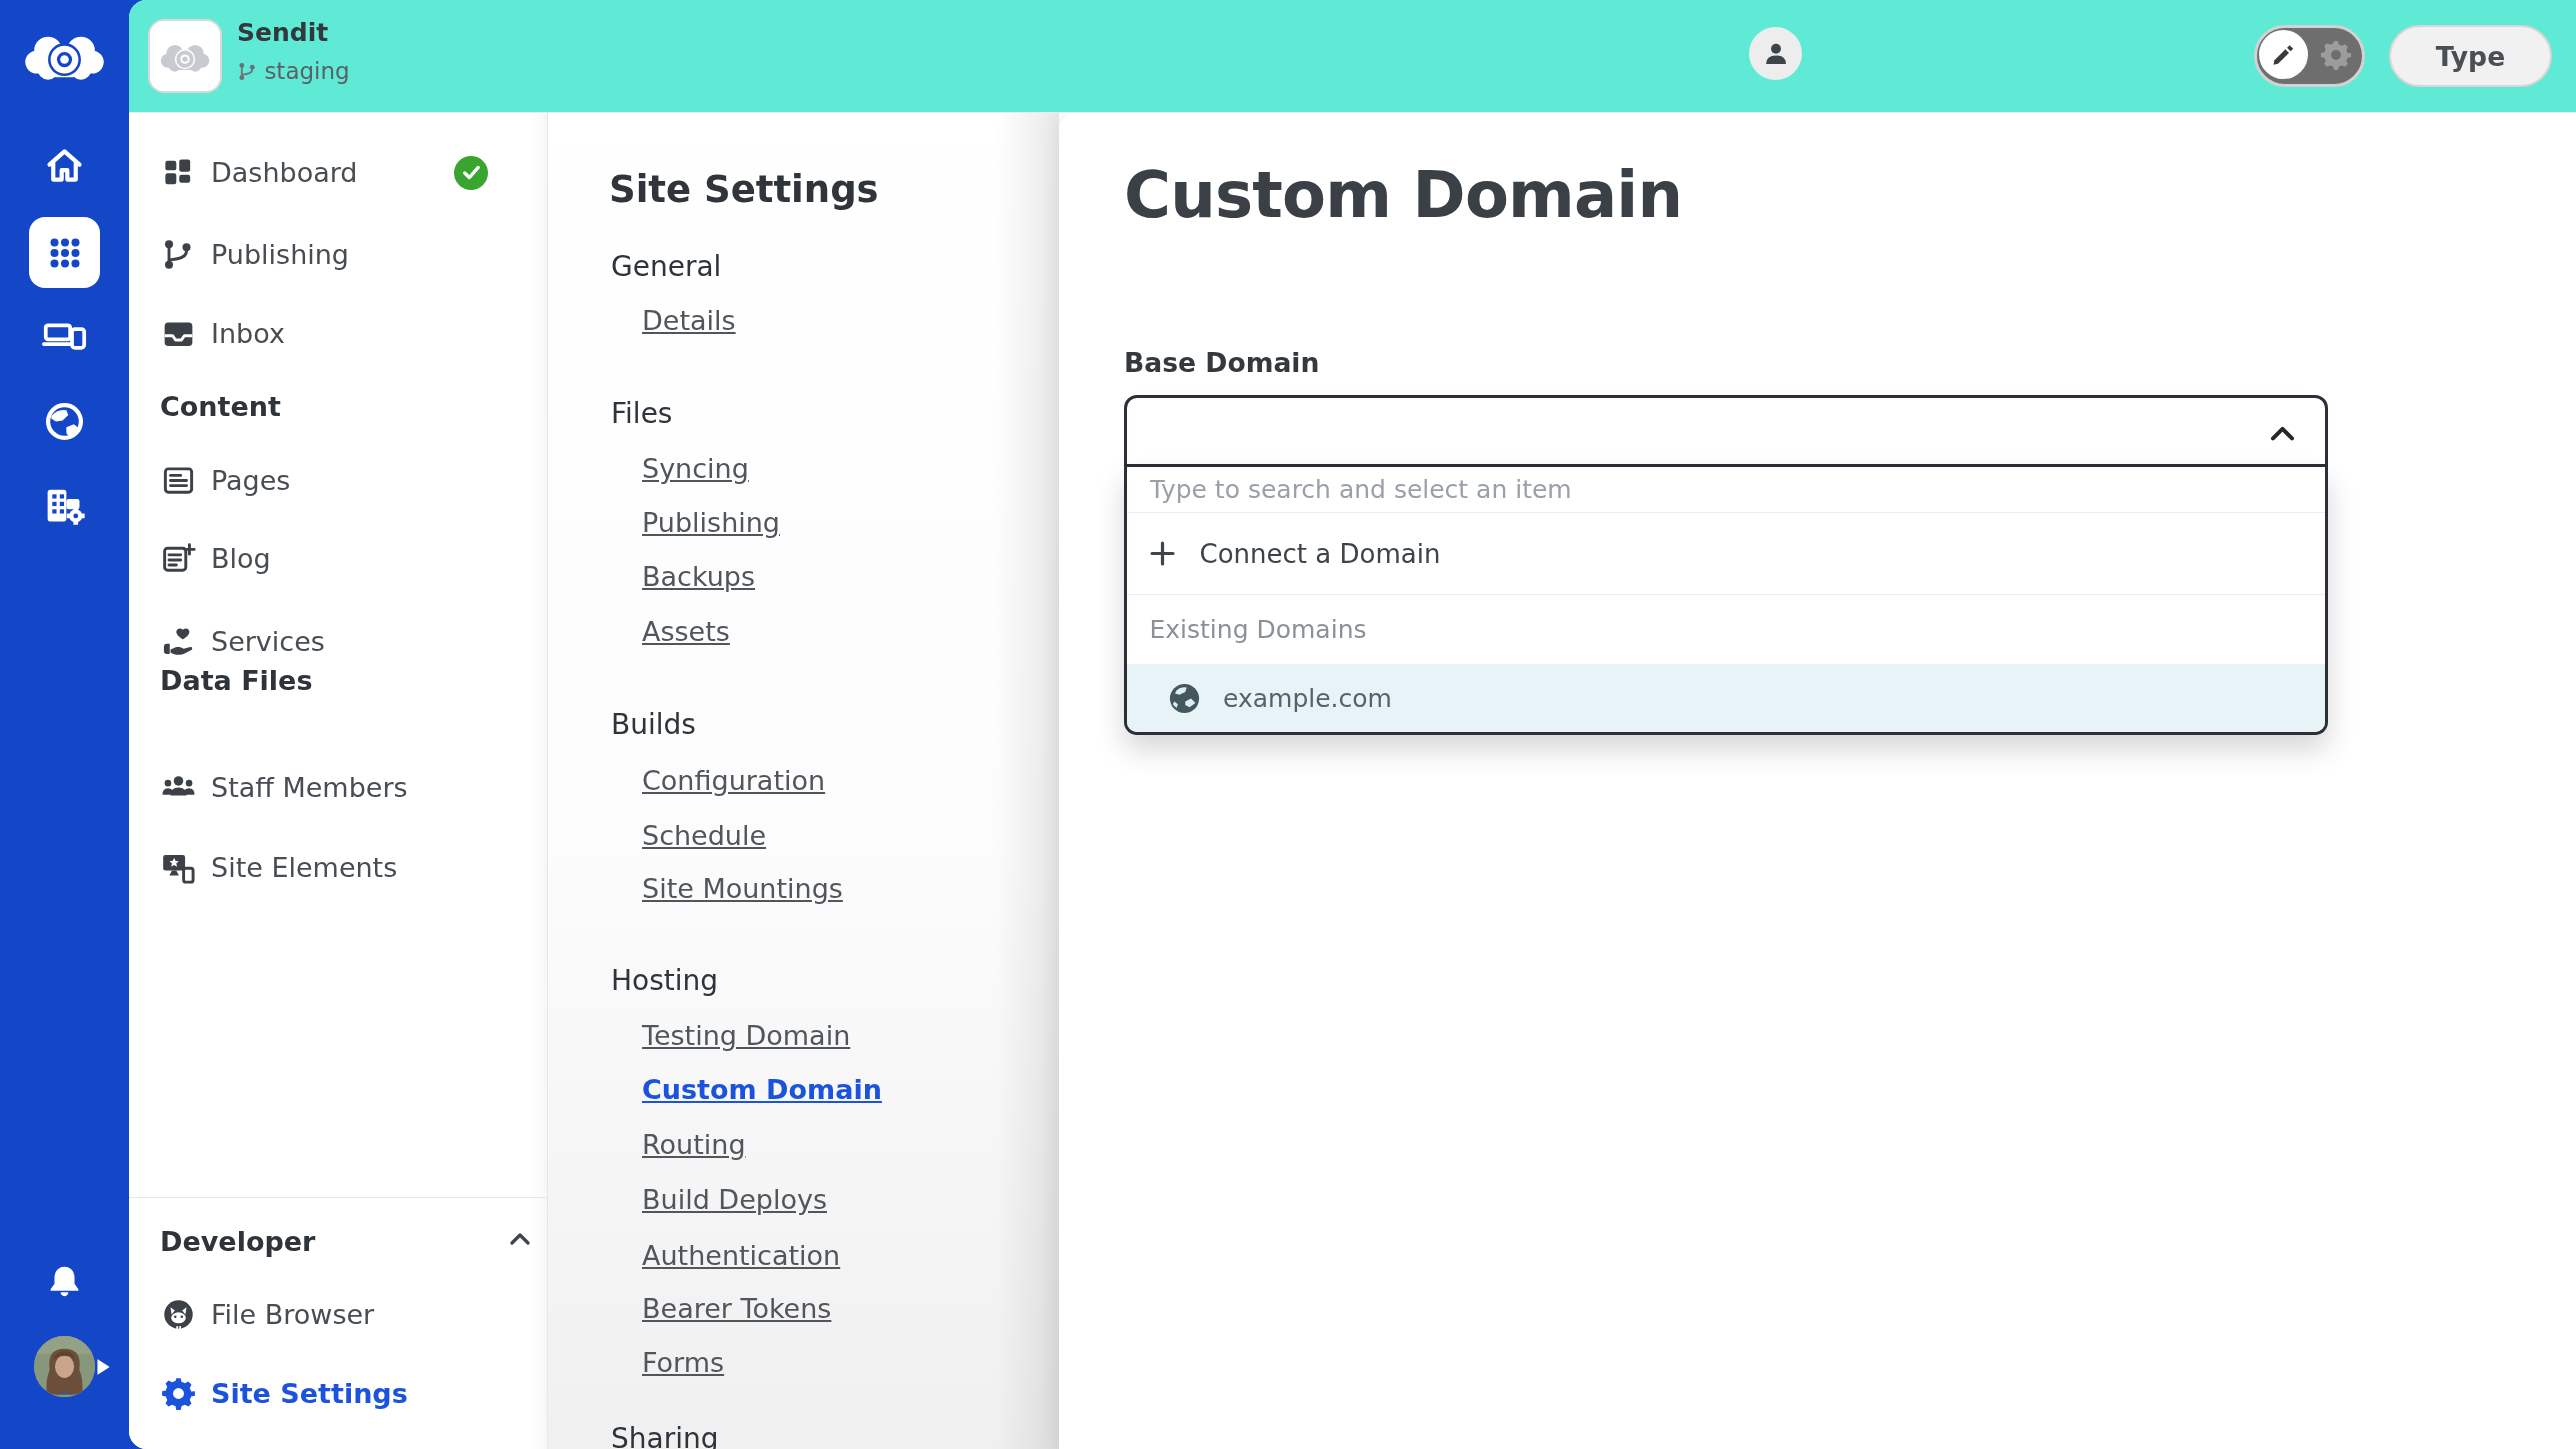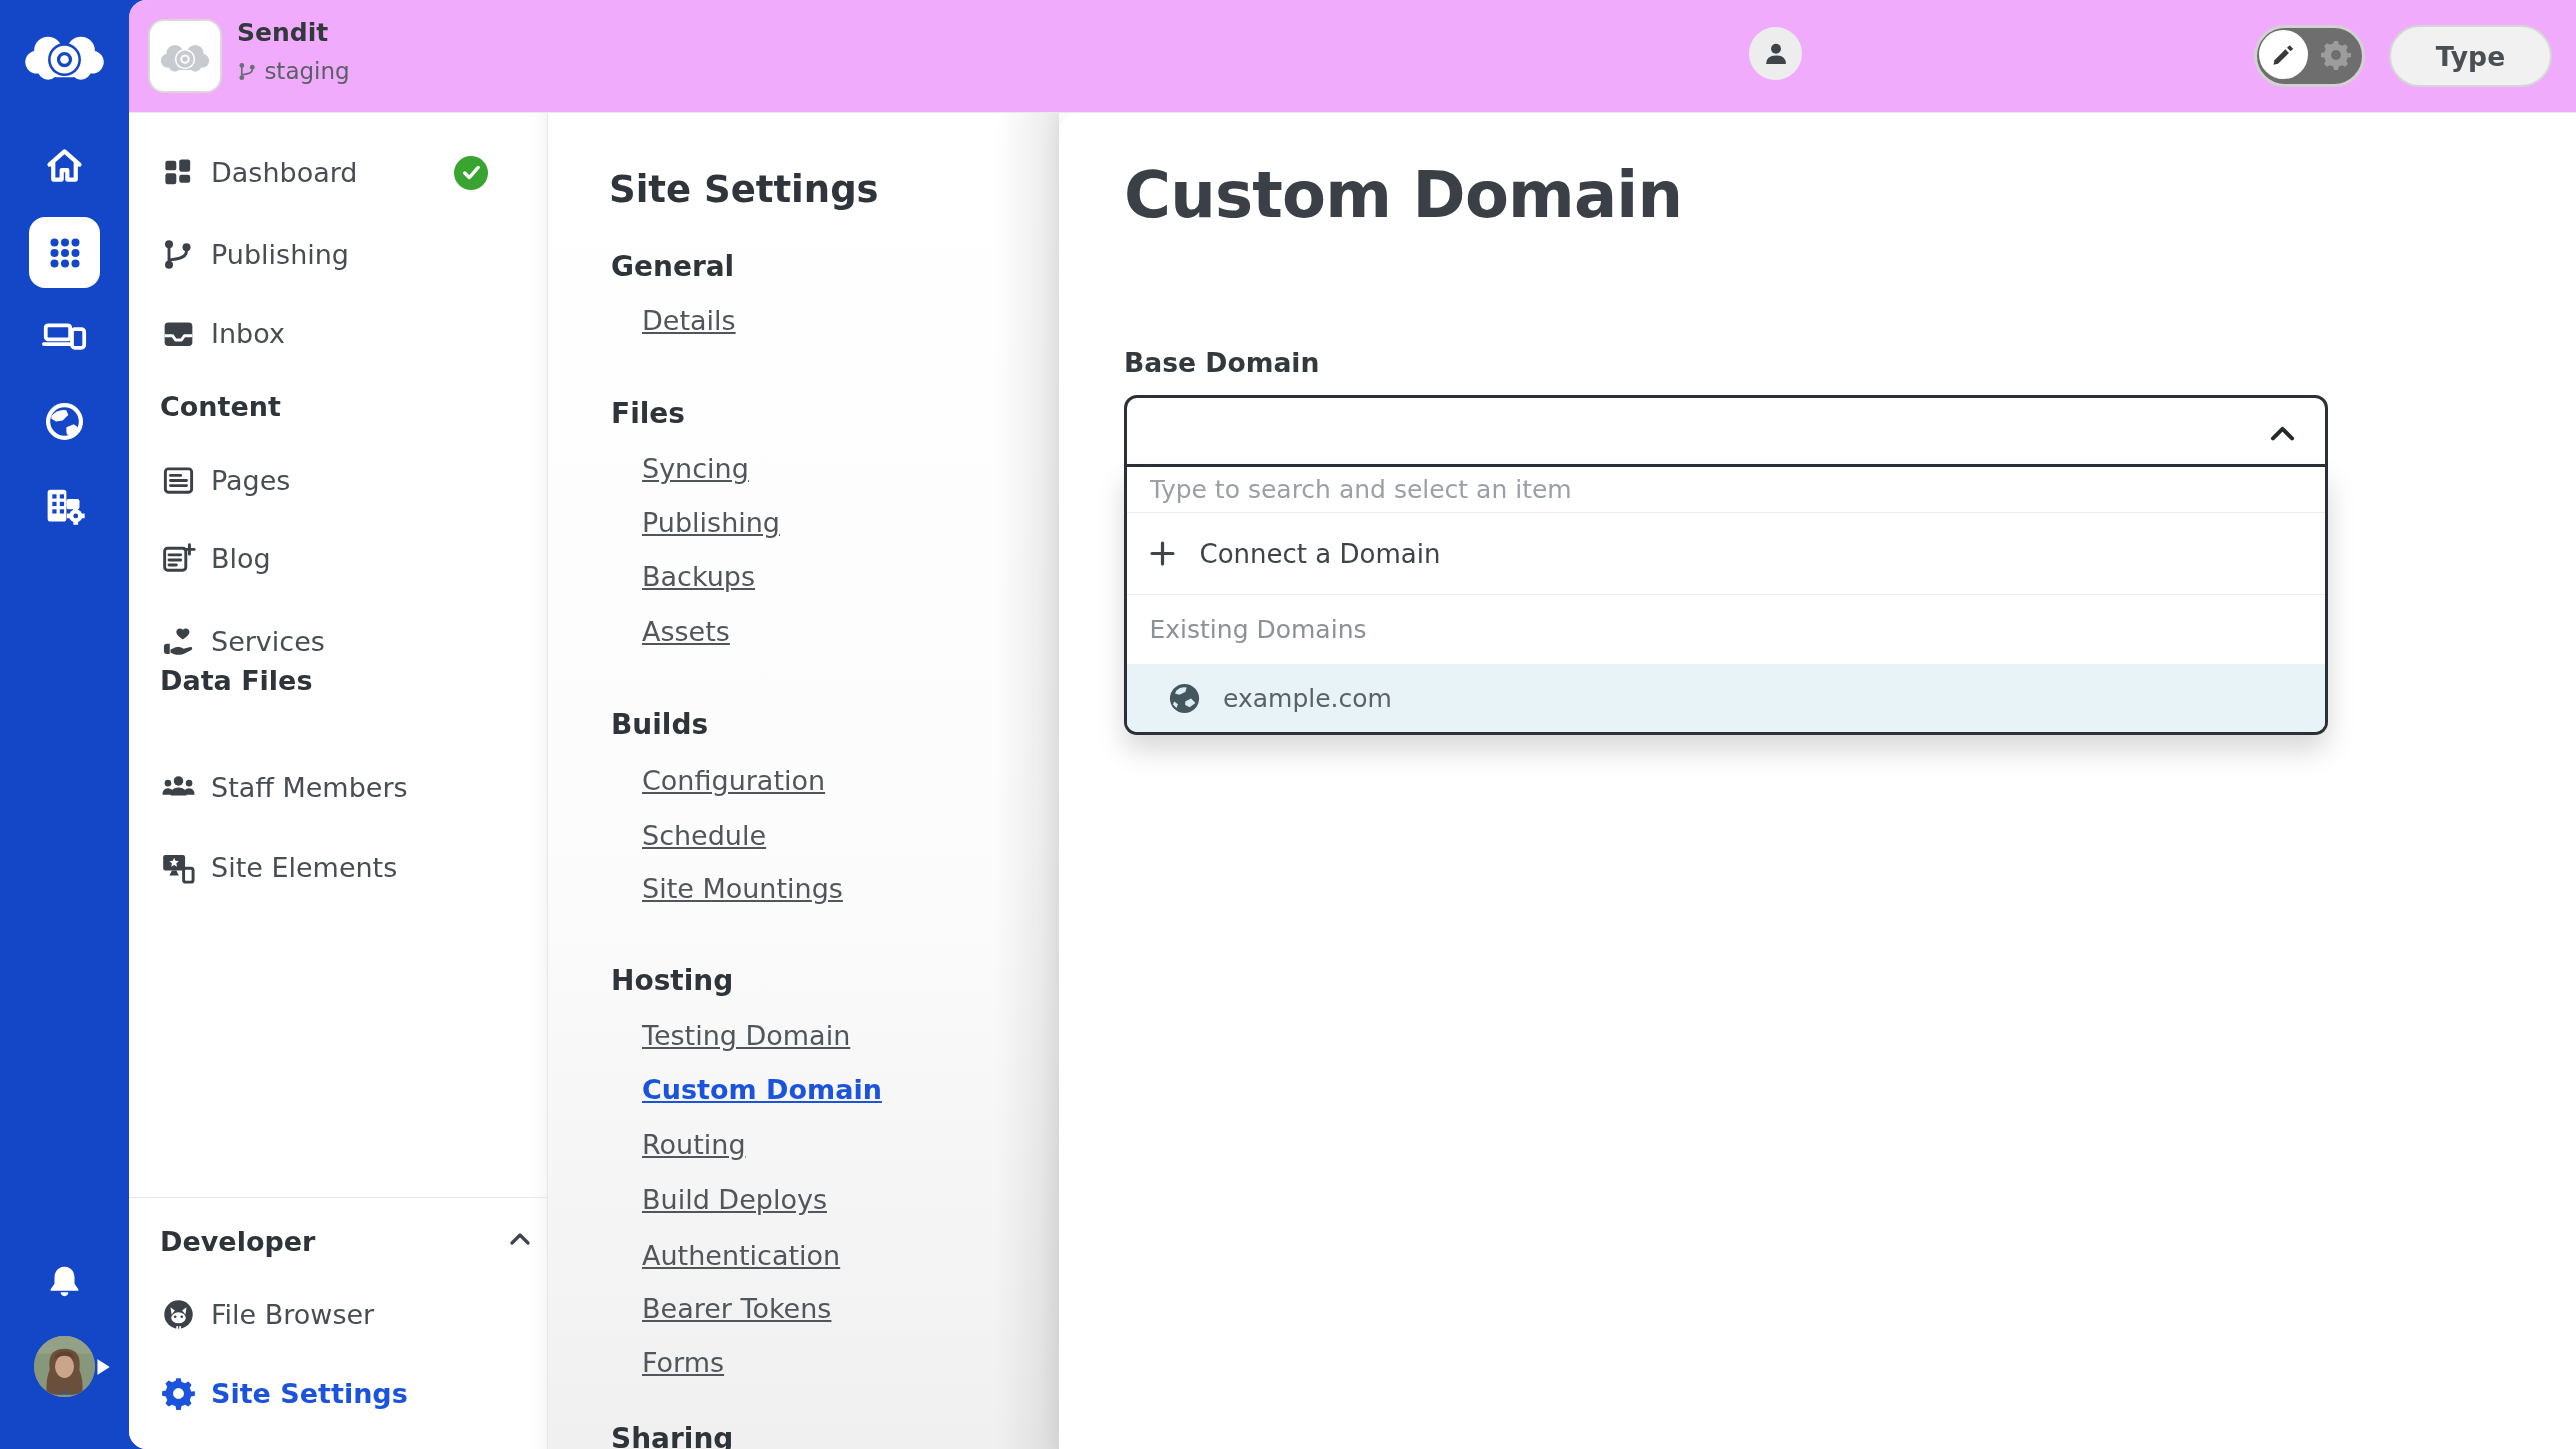--- a/index.html
+++ b/index.html
@@ -14,21 +14,21 @@
   .rail-btn { position:absolute; left:42px; width:45px; height:45px; background:none; border:none; color:#ffffff; cursor:pointer; }
   .rail-active-tile { position:absolute; left:29px; top:217px; width:71px; height:71px; background:#ffffff; border-radius:16px; border:none; display:flex; align-items:center; justify-content:center; cursor:pointer; }
   .rail-bell { position:absolute; left:46px; top:1262px; width:37px; height:39px; color:#fff; }
   .rail-avatar { position:absolute; left:34px; top:1336px; width:61px; height:61px; border-radius:50%; overflow:hidden; border:none; cursor:pointer; background:#8a9a7d; }
   .rail-expand { position:absolute; left:97px; top:1359px; width:13px; height:16px; color:#fff; background:none; border:none; cursor:pointer; }
 
   
   .sheet { position:absolute; left:129px; top:0; width:2447px; height:1449px; background:#ffffff; border-radius:17.7px 0 0 17.7px; overflow:hidden; }
 
   
-  .topbar { position:absolute; left:0; top:0; width:100%; height:113px; background:#f0abfc; border-bottom:1.6px solid #eaeaea; z-index:6; }
+  .topbar { position:absolute; left:0; top:0; width:100%; height:113px; background:#5eead4; border-bottom:1.6px solid #eaeaea; z-index:6; }
   .site-tile { position:absolute; left:19.3px; top:19.3px; width:74px; height:74px; border:2.4px solid #d9d9d9; border-radius:16px; background:#fff; display:flex; align-items:center; justify-content:center; color:#c7cbd0; --bg:#ffffff; }
   .site-name { position:absolute; left:108px; top:17.7px; font-size:25px; font-weight:bold; color:#33383c; }
   .site-branch { position:absolute; left:108px; top:58px; display:flex; align-items:center; gap:6.4px; color:#5a6065; font-size:23px; }
   .site-branch .bico { color:#6a7076; }
   .tb-user { position:absolute; left:1620px; top:27px; width:53px; height:53px; border-radius:50%; background:#ededed; display:flex; align-items:center; justify-content:center; color:#3f4449; border:none; cursor:pointer; }
   .tb-link { position:absolute; left:1726px; top:0; height:113px; display:flex; align-items:center; gap:8px; color:#2446ec; font-size:26px; font-weight:bold; text-decoration:none; cursor:pointer; }
   .tb-link .lbl { text-decoration:underline; text-decoration-thickness:1.6px; text-underline-offset:4.8px; }
   .tb-toggle { position:absolute; left:2125px; top:25px; width:111px; height:62px; background:#6e6e6e; border:3.2px solid #d2d2d2; border-radius:32px; cursor:pointer; }
   .tb-toggle .knob { position:absolute; left:1.6px; top:1.6px; width:49px; height:49px; background:#fff; border-radius:50%; display:flex; align-items:center; justify-content:center; color:#3a3a3a; }
   .tb-toggle .gear { position:absolute; right:9.7px; top:11.3px; width:32px; height:32px; color:#9c9c9c; }
@@ -45,21 +45,21 @@
   .status-badge { position:absolute; left:325px; top:9.7px; width:34px; height:34px; border-radius:50%; background:#3aa431; display:flex; align-items:center; justify-content:center; }
   .nav-divider { position:absolute; left:0; top:1084px; width:419px; height:0; border-top:1.6px solid #e7e7e7; }
   .dev-chevron { position:absolute; left:348px; top:13px; width:24px; height:16px; color:#40464b; }
   .nav-row.active .nav-label { color:#1b53dd; font-weight:bold; }
   .nav-row.active .nav-ico { color:#1b53dd; }
 
   
   .settings { position:absolute; left:419px; top:0; width:511px; height:100%; background:linear-gradient(180deg,#ffffff 0%,#fcfcfc 55%,#f0f0f0 100%); }
   .settings::after { content:""; position:absolute; right:0; top:0; width:64px; height:100%; background:linear-gradient(to left,rgba(0,0,0,.085),rgba(0,0,0,0)); }
   .set-title { position:absolute; left:61px; top:55px; font-size:37px; font-weight:bold; color:#2f353a; }
-  .set-head { position:absolute; left:63px; height:48px; line-height:48px; font-size:28px; font-weight:bold; color:#2e343a; }
+  .set-head { position:absolute; left:63px; height:48px; line-height:48px; font-size:28px; font-weight:normal; color:#2e343a; }
   .set-row { position:absolute; left:94px; height:53px; line-height:53px; font-size:27px; color:#50565b; cursor:pointer;text-decoration:underline; }
   .set-row.active { color:#1b53dd; font-weight:bold; }
 
   
   .main { position:absolute; left:930px; top:0; right:0; bottom:0; background:#fff; border-top-left-radius:17.7px; box-shadow:-6.4px 0 17.7px rgba(0,0,0,.05); }
   .page-title { position:absolute; left:65px; top:45px; font-size:64px; font-weight:800; color:#3a4045; letter-spacing:-0.8px; }
   .help-link { position:absolute; left:65px; top:160px; height:39px; display:flex; align-items:center; gap:11.3px; color:#2147e8; font-size:26px; cursor:pointer; text-decoration:none; }
   .help-link .u { text-decoration:underline; text-decoration-thickness:1.6px; text-underline-offset:5.6px; }
   .field-label { position:absolute; left:65px; top:234px; font-size:26.6px; font-weight:bold; color:#33393d; }
   .select { position:absolute; left:65px; top:282px; width:1204px; height:72px; background:#fff; border:3.2px solid #2b3036; border-radius:13px 13px 0 0; cursor:pointer; }

